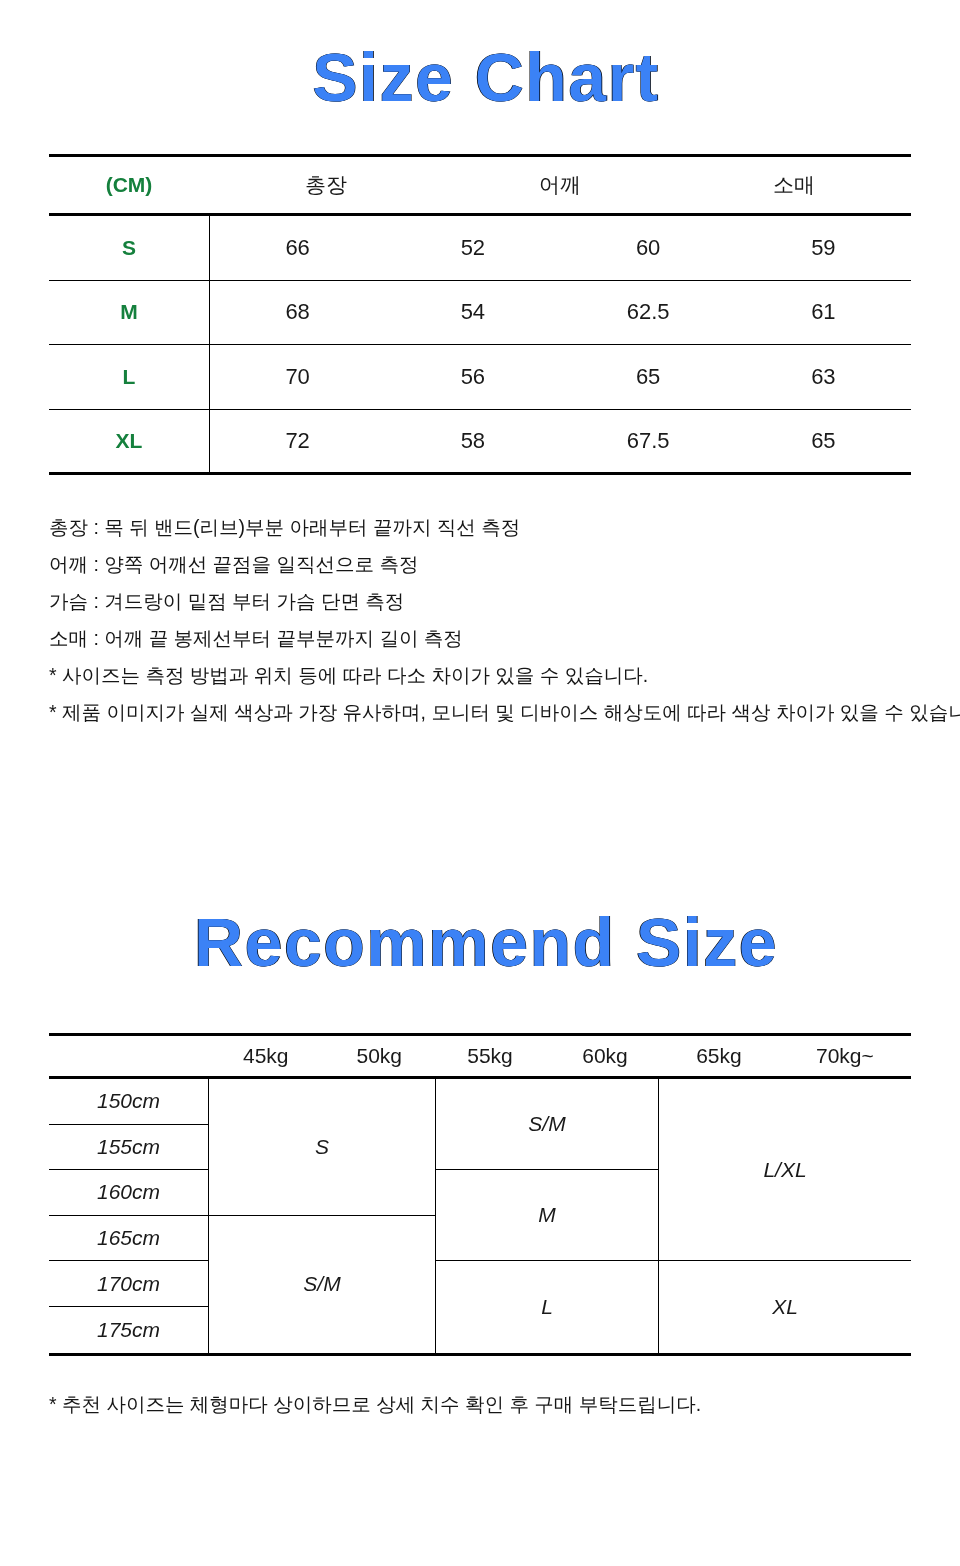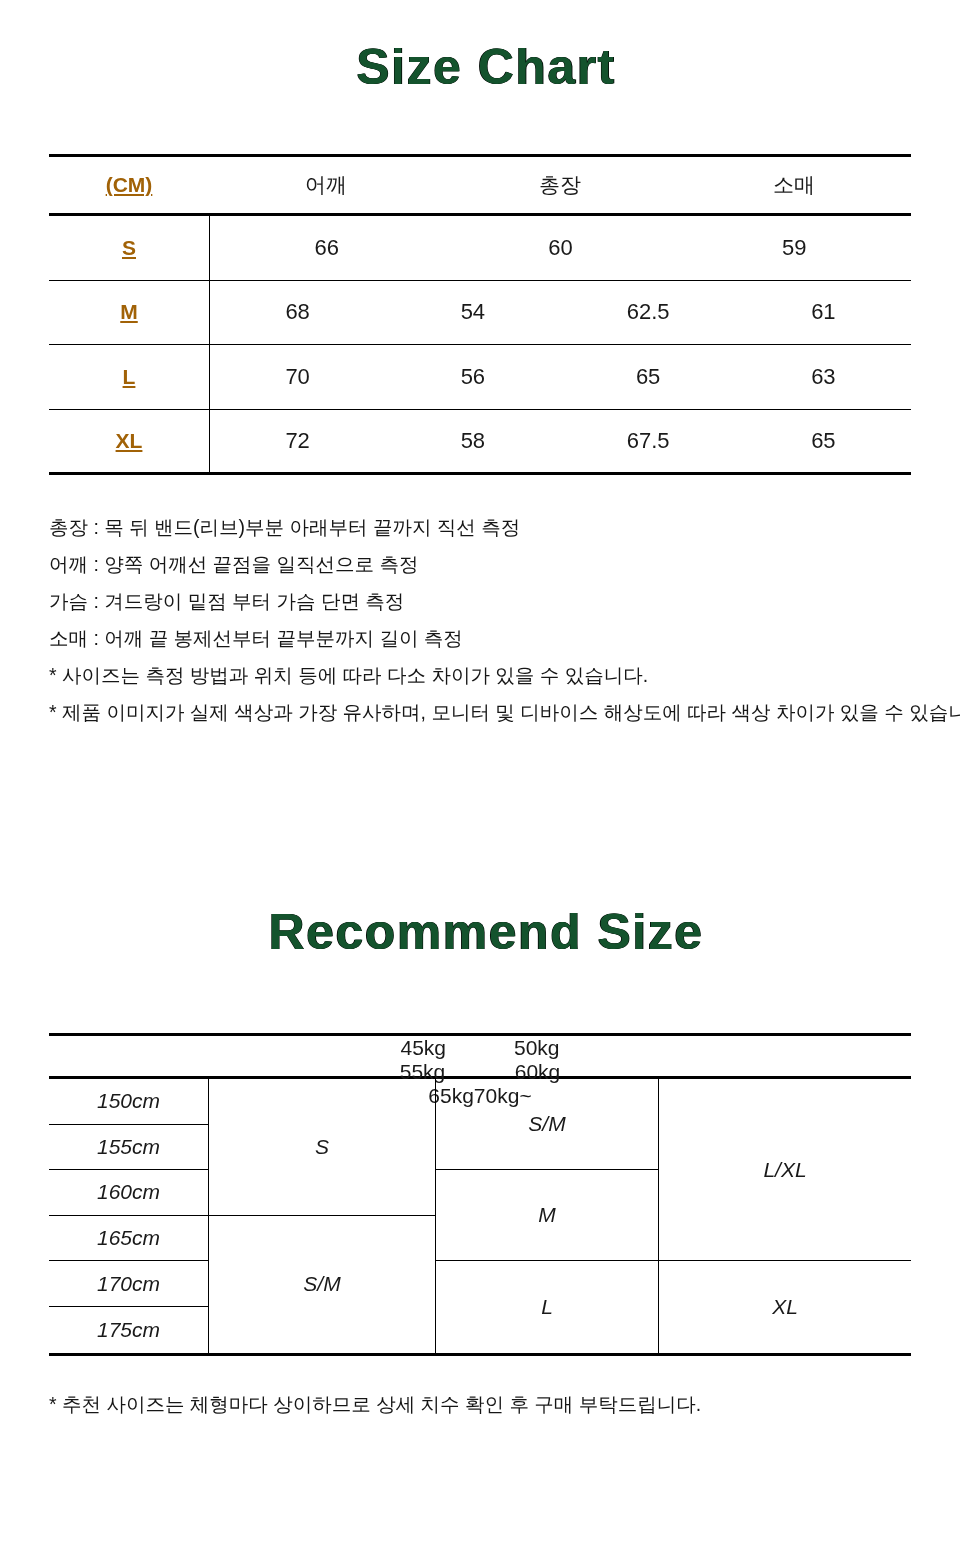--- a/index.html
+++ b/index.html
@@ -3,49 +3,49 @@
 <meta charset="utf-8">
 <style>
   html,body{margin:0;padding:0;background:#fff;}
   .canvas{
     position:relative;width:960px;height:1566px;background:#ffffff;
     color:#1a1a1a;font-family:"Liberation Sans","DejaVu Sans",sans-serif;
     overflow:hidden;
   }
   .big-title{
     position:absolute;left:12px;right:0;margin:0;text-align:center;
-    font-size:50px;font-weight:900;color:#14532d;letter-spacing:1.5px;
+    font-size:68px;font-weight:900;color:#3b82f6;letter-spacing:1.5px;
     text-shadow:0.6px 0 0 #000,-0.6px 0 0 #000;
   }
   .t1{top:38px}
   .t2{top:903px}
 
   
   .sc-table{position:absolute;left:49px;top:154px;width:862px;}
   .sc-head{
     display:flex;height:56px;align-items:stretch;
     border-top:3px solid #000;border-bottom:3px solid #000;
     font-size:21px;
   }
   .sc-head>div,.sc-row>div{display:flex;align-items:center;justify-content:center;}
   .c0{width:160px;flex:none;}
   .cx{flex:1;}
-  .bold{font-weight:bold;color:#a16207;text-decoration:underline;}
+  .bold{font-weight:bold;color:#15803d;}
   .sc-row{display:flex;height:63.5px;border-bottom:1.5px solid #000;font-size:22px;}
   .sc-row:last-child{border-bottom:3px solid #000;height:62px;}
   .sc-row .c0{border-right:1.5px solid #000;font-size:21px;}
 
   
   .notes{position:absolute;left:49px;top:509px;font-size:19.5px;line-height:37px;white-space:nowrap;color:#161616;}
 
   
   .rc-head{
     position:absolute;left:49px;top:1033px;width:862px;height:40px;
     border-top:3px solid #000;border-bottom:3px solid #000;
-    display:flex;align-items:center;font-size:21px;flex-direction:column;
+    display:flex;align-items:center;font-size:21px;
   }
   .rc-h0{width:160px;flex:none;}
   .rc-hg{display:flex;justify-content:space-around;align-items:center;}
   .w2{width:227px;flex:none;}
   .w3{width:223px;flex:none;gap:7px;}
   .w4{flex:1;}
   .rc-body{
     position:absolute;left:49px;top:1079px;width:862px;
     display:grid;grid-template-columns:160px 227px 223px 252px;
     grid-template-rows:repeat(6,45.6px);
@@ -63,28 +63,29 @@
 </head>
 <body>
 
 <div class="canvas">
 
   <h1 class="big-title t1">Size Chart</h1>
 
   <div class="sc-table">
     <div class="sc-head">
       <div class="c0 bold">(CM)</div>
+      <div class="cx">총장</div>
       <div class="cx">어깨</div>
-      <div class="cx">총장</div>
       <div class="cx">소매</div>
     </div>
 
     <div class="sc-row">
       <div class="c0 bold">S</div>
       <div class="cx">66</div>
+      <div class="cx">52</div>
       <div class="cx">60</div>
       <div class="cx">59</div>
     </div>
     <div class="sc-row">
       <div class="c0 bold">M</div>
       <div class="cx">68</div>
       <div class="cx">54</div>
       <div class="cx">62.5</div>
       <div class="cx">61</div>
     </div>

